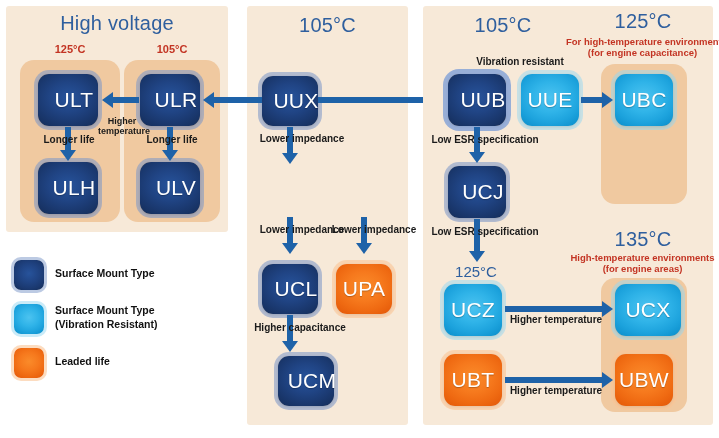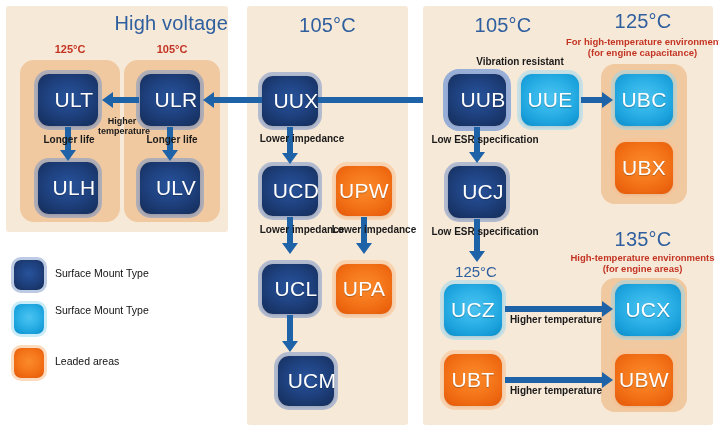--- a/index.html
+++ b/index.html
@@ -130,32 +130,32 @@
   .legend-swatch.cyan{
     background:radial-gradient(ellipse 70% 65% at 50% 45%, #4cc3f0 0%, #2fb3e8 45%, #1da3dd 75%, #0f93cf 100%);
     box-shadow:0 0 0 3px rgba(150,215,242,.5);
   }
   .legend-swatch.orange{
     background:radial-gradient(ellipse 70% 65% at 50% 45%, #fa8b2a 0%, #f6791d 45%, #ef6a12 75%, #e65c0a 100%);
     box-shadow:0 0 0 3px rgba(250,197,150,.6);
   }
   .legend-text{
     position:absolute;left:45px;top:0;
-    font-size:10.5px;font-weight:400;color:#111;line-height:14px;
+    font-size:10.5px;font-weight:700;color:#111;line-height:14px;
   }
   .legend-text .l2{display:block;}
 </style>
 </head>
 <body>
 
 <div class="stage">
 
   <div class="panel" style="left:6px;top:6px;width:222px;height:226px;"></div>
 
-  <div class="panel-title" style="left:6px;top:12px;width:222px;text-align:right;">High voltage</div>
+  <div class="panel-title" style="left:6px;top:12px;width:222px;">High voltage</div>
 
   <div class="subpanel" style="left:20px;top:60px;width:100px;height:162px;"></div>
   <div class="subpanel" style="left:124px;top:60px;width:96px;height:162px;"></div>
 
   <div class="sub-temp" style="left:20px;top:43px;width:100px;">125°C</div>
   <div class="sub-temp" style="left:124px;top:43px;width:96px;">105°C</div>
 
   <div class="box navy" style="left:38px;top:74px;width:60px;height:52px;">
     <span class="lbl">ULT</span>
   </div>
@@ -185,26 +185,20 @@
     <span>temperature</span>
   </div>
 
   <div class="panel" style="left:247px;top:6px;width:161px;height:419px;"></div>
 
   <div class="panel-title" style="left:247px;top:14px;width:161px;">105°C</div>
 
   <div class="box navy" style="left:262px;top:76px;width:56px;height:50px;">
     <span class="lbl">UUX</span>
   </div>
-  <div class="box navy" style="left:262px;top:166px;width:56px;height:50px;">
-    <span class="lbl">UCD</span>
-  </div>
-  <div class="box orange" style="left:336px;top:166px;width:56px;height:50px;">
-    <span class="lbl">UPW</span>
-  </div>
   <div class="box navy" style="left:262px;top:264px;width:56px;height:50px;">
     <span class="lbl">UCL</span>
   </div>
   <div class="box orange" style="left:336px;top:264px;width:56px;height:50px;">
     <span class="lbl">UPA</span>
   </div>
   <div class="box navy" style="left:278px;top:356px;width:56px;height:50px;">
     <span class="lbl">UCM</span>
   </div>
 
@@ -215,20 +209,21 @@
   <div class="arrow arrow-v" style="left:287px;top:217px;height:28px;"></div>
   <div class="ahead down" style="left:282px;top:243px;"></div>
   <div class="black-note" style="left:250px;top:224px;width:104px;">Lower impedance</div>
 
   <div class="arrow arrow-v" style="left:361px;top:217px;height:28px;"></div>
   <div class="ahead down" style="left:356px;top:243px;"></div>
   <div class="black-note" style="left:328px;top:224px;width:92px;">Lower impedance</div>
 
   <div class="arrow arrow-v" style="left:287px;top:315px;height:28px;"></div>
   <div class="ahead down" style="left:282px;top:341px;"></div>
+  <div class="black-note" style="left:240px;top:322px;width:120px;">Higher capacitance</div>
 
   <div class="arrow arrow-h" style="left:214px;top:97px;width:48px;"></div>
   <div class="ahead left" style="left:203px;top:92px;"></div>
 
   <div class="arrow arrow-h" style="left:318px;top:97px;width:126px;"></div>
   <div class="ahead right" style="left:443px;top:92px;"></div>
 
   <div class="panel" style="left:423px;top:6px;width:290px;height:419px;"></div>
 
   <div class="panel-title" style="left:438px;top:14px;width:130px;">105°C</div>
@@ -244,23 +239,20 @@
   <div class="subpanel" style="left:601px;top:64px;width:86px;height:140px;"></div>
 
   <div class="box navy" style="left:448px;top:74px;width:58px;height:52px;box-shadow:0 0 0 5px rgba(120,155,215,.75),0 1px 3px rgba(0,0,0,.25);">
     <span class="lbl">UUB</span>
   </div>
   <div class="box cyan" style="left:521px;top:74px;width:58px;height:52px;">
     <span class="lbl">UUE</span>
   </div>
   <div class="box cyan" style="left:615px;top:74px;width:58px;height:52px;">
     <span class="lbl">UBC</span>
-  </div>
-  <div class="box orange" style="left:615px;top:142px;width:58px;height:52px;">
-    <span class="lbl">UBX</span>
   </div>
 
   <div class="arrow arrow-h" style="left:581px;top:97px;width:22px;"></div>
   <div class="ahead right" style="left:602px;top:92px;"></div>
 
   <div class="box navy" style="left:448px;top:166px;width:58px;height:52px;">
     <span class="lbl">UCJ</span>
   </div>
 
   <div class="arrow arrow-v" style="left:474px;top:127px;height:27px;"></div>
@@ -306,23 +298,24 @@
     <div class="legend-row">
       <div class="legend-swatch navy"></div>
       <div class="legend-text" style="top:8px;">
         <span>Surface Mount Type</span>
       </div>
     </div>
     <div class="legend-row">
       <div class="legend-swatch cyan"></div>
       <div class="legend-text" style="top:1px;">
         <span>Surface Mount Type</span>
+        <span class="l2">(Vibration Resistant)</span>
       </div>
     </div>
     <div class="legend-row">
       <div class="legend-swatch orange"></div>
       <div class="legend-text" style="top:8px;">
-        <span>Leaded areas</span>
+        <span>Leaded life</span>
       </div>
     </div>
   </div>
 
 </div>
 
 </body></html>

